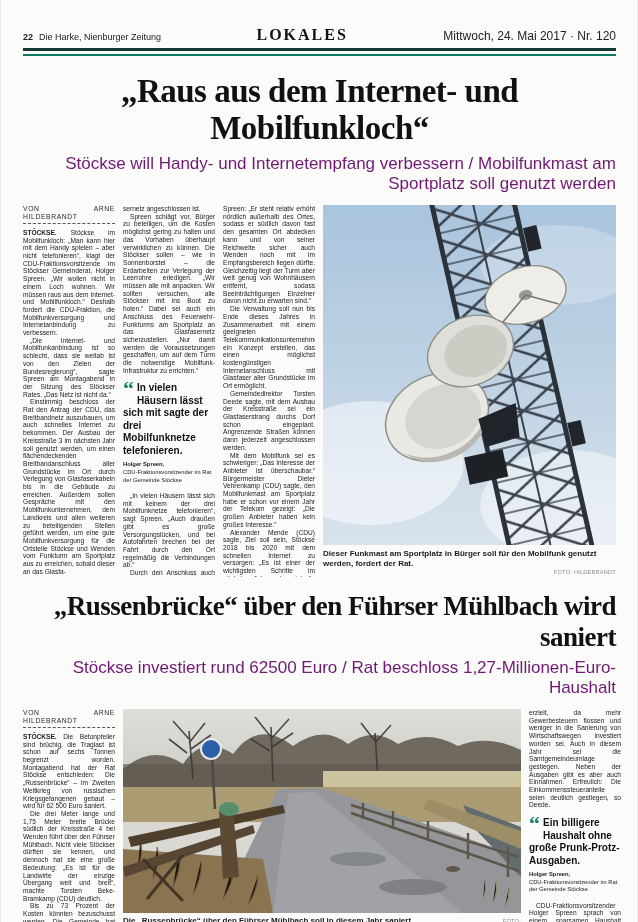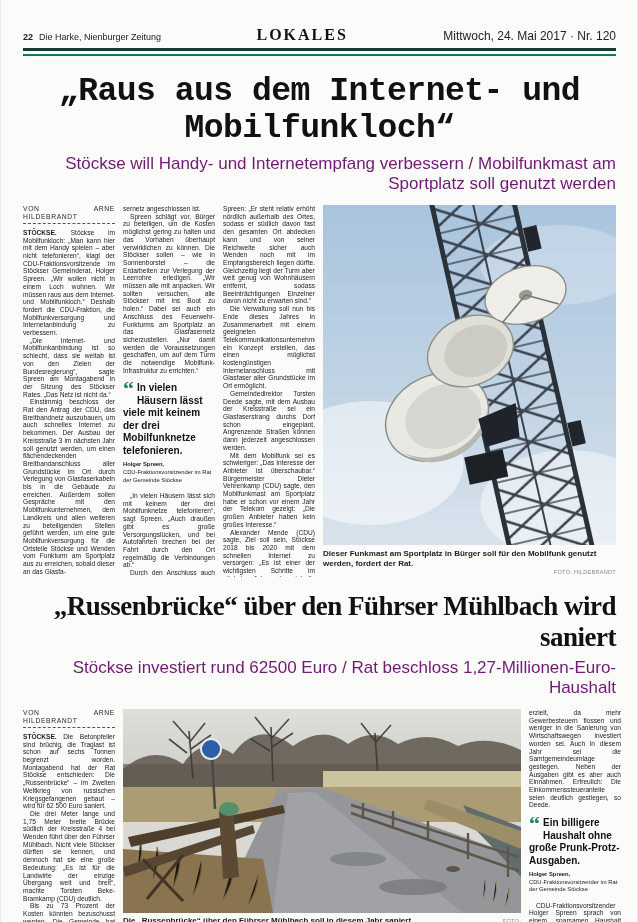--- a/index.html
+++ b/index.html
@@ -10,21 +10,21 @@
   
   .mast{display:flex;align-items:baseline;justify-content:space-between;}
   .mast-left{font-size:9px;color:#222;}
   .mast-left .pg{font-weight:bold;margin-right:6px;}
   .mast-section{font-family:"Liberation Serif",serif;font-weight:bold;font-size:16px;
                 letter-spacing:2px;font-variant:small-caps;color:#111;}
   .mast-right{font-size:12px;color:#222;}
   .rule{margin-top:4px;height:3px;border-top:3px solid #123a32;border-bottom:2px solid #0e7a64;}
 
   
-  .h1a{font-family:Liberation Mono, monospace;font-weight:bold;font-size:33px;letter-spacing:-0.5px;
+  .h1a{font-family:Liberation Serif, serif;font-weight:bold;font-size:33px;letter-spacing:-0.5px;
        text-align:center;margin:17px 0 7px;color:#111;}
   .h1b{font-family:"Liberation Serif",serif;font-weight:bold;font-size:27px;letter-spacing:-0.5px;
        text-align:right;margin:14px 0 5px;color:#111;}
   .subhead{font-size:17px;text-align:right;color:#701a75;margin:0 0 11px;}
 
   
   .a1-body{display:flex;gap:8px;height:372px;}
   .a2-body{display:flex;gap:8px;height:352px;margin-top:2px;}
   .col{width:92px;flex:none;font-size:6.6px;line-height:1.17;text-align:justify;
        overflow:hidden;color:#1c1c1c;}
@@ -77,21 +77,21 @@
           <p><span class="lead">STÖCKSE.</span> <span>Stöckse im Mobilfunkloch: „Man kann hier mit dem Handy spielen – aber nicht telefonieren“, klagt der CDU-Fraktionsvorsitzende im Stöckser Gemeinderat, Holger Spreen. „Wir wollen nicht in einem Loch wohnen. Wir müssen raus aus dem Internet- und Mobilfunkloch.“ Deshalb fordert die CDU-Fraktion, die Mobilfunkversorgung und Internetanbindung zu verbessern.</span></p>
           <p class="ind">„Die Internet- und Mobilfunkanbindung ist so schlecht, dass sie weitab ist von den Zielen der Bundesregierung“, sagte Spreen am Montagabend in der Sitzung des Stöckser Rates. „Das Netz ist nicht da.“</p>
           <p class="ind">Einstimmig beschloss der Rat den Antrag der CDU, das Breitbandnetz auszubauen, um auch schnelles Internet zu bekommen. Der Ausbau der Kreisstraße 3 im nächsten Jahr soll genutzt werden, um einen flächendeckenden Breitbandanschluss aller Grundstücke im Ort durch Verlegung von Glasfaserkabeln bis in die Gebäude zu erreichen. Außerdem sollen Gespräche mit den Mobilfunkunternehmen, dem Landkreis und allen weiteren zu beteiligenden Stellen geführt werden, um eine gute Mobilfunkversorgung für die Ortsteile Stöckse und Wenden vom Funkturm am Sportplatz aus zu erreichen, sobald dieser an das Glasfa-</p>
         </div>
 
         <div class="col">
           <p>sernetz angeschlossen ist.</p>
           <p class="ind">Spreen schlägt vor, Bürger zu beteiligen, um die Kosten möglichst gering zu halten und das Vorhaben überhaupt verwirklichen zu können. Die Stöckser sollen – wie in Sonnenborstel – die Erdarbeiten zur Verlegung der Leerrohre erledigen. „Wir müssen alle mit anpacken. Wir sollten versuchen, alle Stöckser mit ins Boot zu holen.“ Dabei sei auch ein Anschluss des Feuerwehr-Funkturms am Sportplatz an das Glasfasernetz sicherzustellen. „Nur damit werden die Voraussetzungen geschaffen, um auf dem Turm die notwendige Mobilfunk-Infrastruktur zu errichten.“</p>
           <div class="pq">
             <span class="pq-quote">“</span>
-            <div class="pq-text"><span>In vielen Häusern lässt viele mit keinem der drei Mobilfunknetze telefonieren.</span></div>
+            <div class="pq-text"><span>In vielen Häusern lässt sich mit sagte der drei Mobilfunknetze telefonieren.</span></div>
             <div class="pq-attr"><span class="nm">Holger Spreen,</span><br><span>CDU-Fraktionsvorsitzender im Rat der Gemeinde Stöckse</span></div>
           </div>
           <p class="ind">„In vielen Häusern lässt sich mit keinem der drei Mobilfunknetze telefonieren“, sagt Spreen. „Auch draußen gibt es große Versorgungslücken, und bei Autofahrten brechen bei der Fahrt durch den Ort regelmäßig die Verbindungen ab.“</p>
           <p class="ind">Durch den Anschluss auch des Funkturms am Sportplatz an das Glasfasernetz werde die Voraussetzung geschaffen, dort die notwendige Mobilfunk-Infrastruktur anzubringen, der Standort habe zwei große Vorteile, so</p>
         </div>
 
         <div class="col">
           <p>Spreen: „Er steht relativ erhöht nördlich außerhalb des Ortes, sodass er südlich davon fast den gesamten Ort abdecken kann und von seiner Reichweite sicher auch Wenden noch mit im Empfangsbereich liegen dürfte. Gleichzeitig liegt der Turm aber weit genug von Wohnhäusern entfernt, sodass Beeinträchtigungen Einzelner davon nicht zu erwarten sind.“</p>
           <p class="ind">Die Verwaltung soll nun bis Ende dieses Jahres in Zusammenarbeit mit einem geeigneten Telekommunikationsunternehmen ein Konzept erstellen, das einen möglichst kostengünstigen Internetanschluss mit Glasfaser aller Grundstücke im Ort ermöglicht.</p>
           <p class="ind">Gemeindedirektor Torsten Deede sagte, mit dem Ausbau der Kreisstraße sei ein Glasfaserstrang durchs Dorf schon eingeplant. Angrenzende Straßen können dann jederzeit angeschlossen werden.</p>

